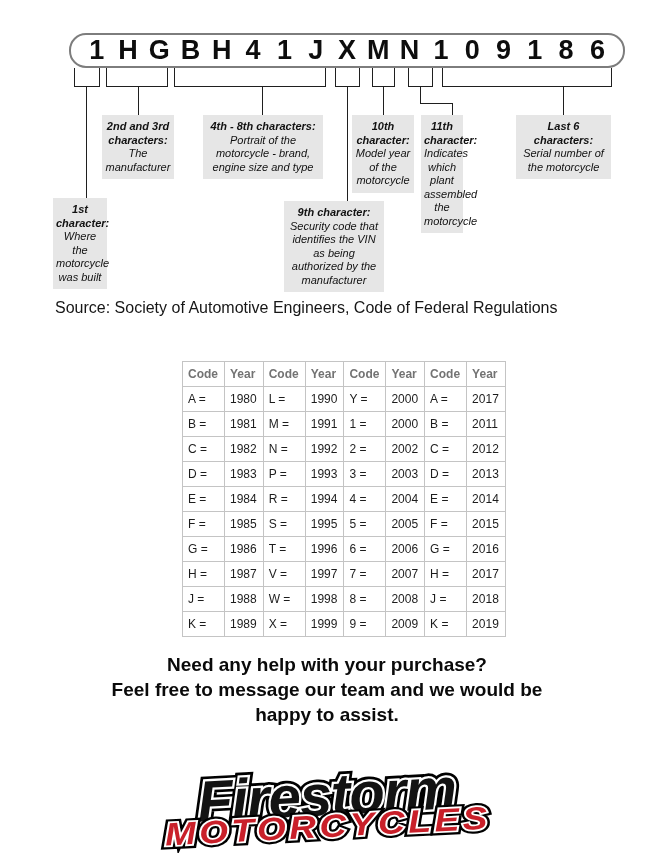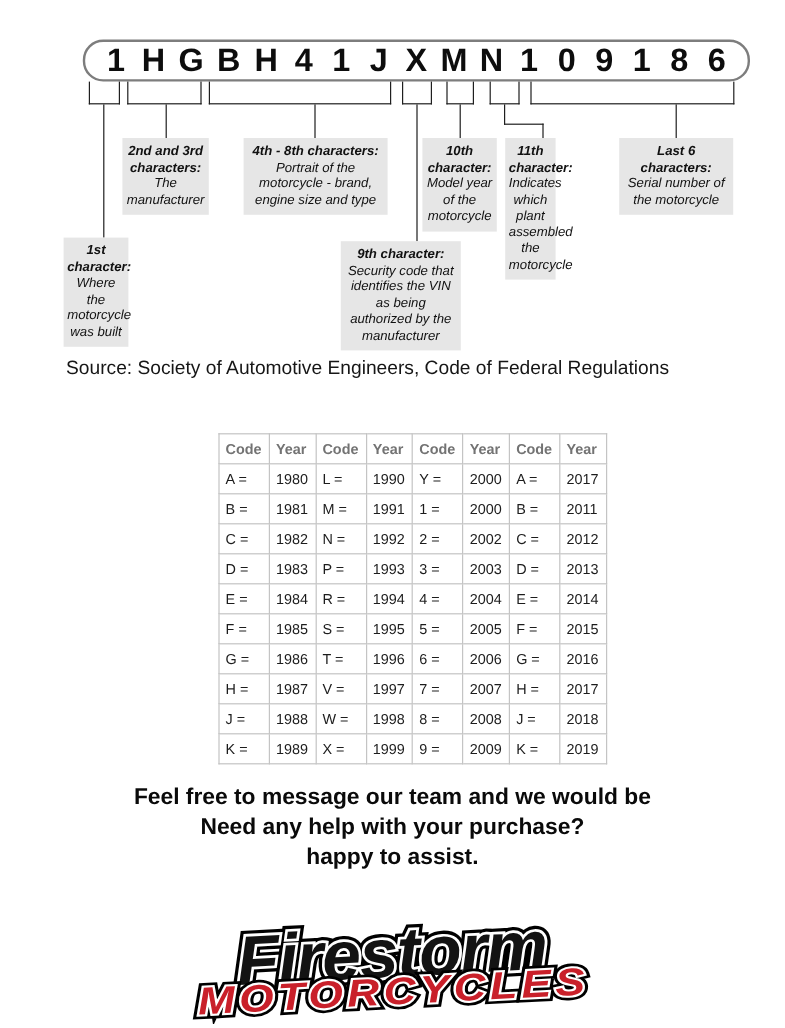--- a/index.html
+++ b/index.html
@@ -273,22 +273,22 @@
           <td>1999</td>
           <td>9 =</td>
           <td>2009</td>
           <td>K =</td>
           <td>2019</td>
         </tr>
       </tbody>
   </table>
 
   <div class="help-text">
+    <div>Need any help with your purchase?</div>
     <div>Feel free to message our team and we would be</div>
-    <div>Need any help with your purchase?</div>
     <div>happy to assist.</div>
   </div>
 
   <div class="logo">
     <div class="layer-wrap logo-name">
       <span class="stroke-outer">Firestorm</span>
       <span class="stroke-inner">Firestorm</span>
       <span class="fill-layer">Firestorm</span>
     </div>
     <div class="layer-wrap logo-tag">

